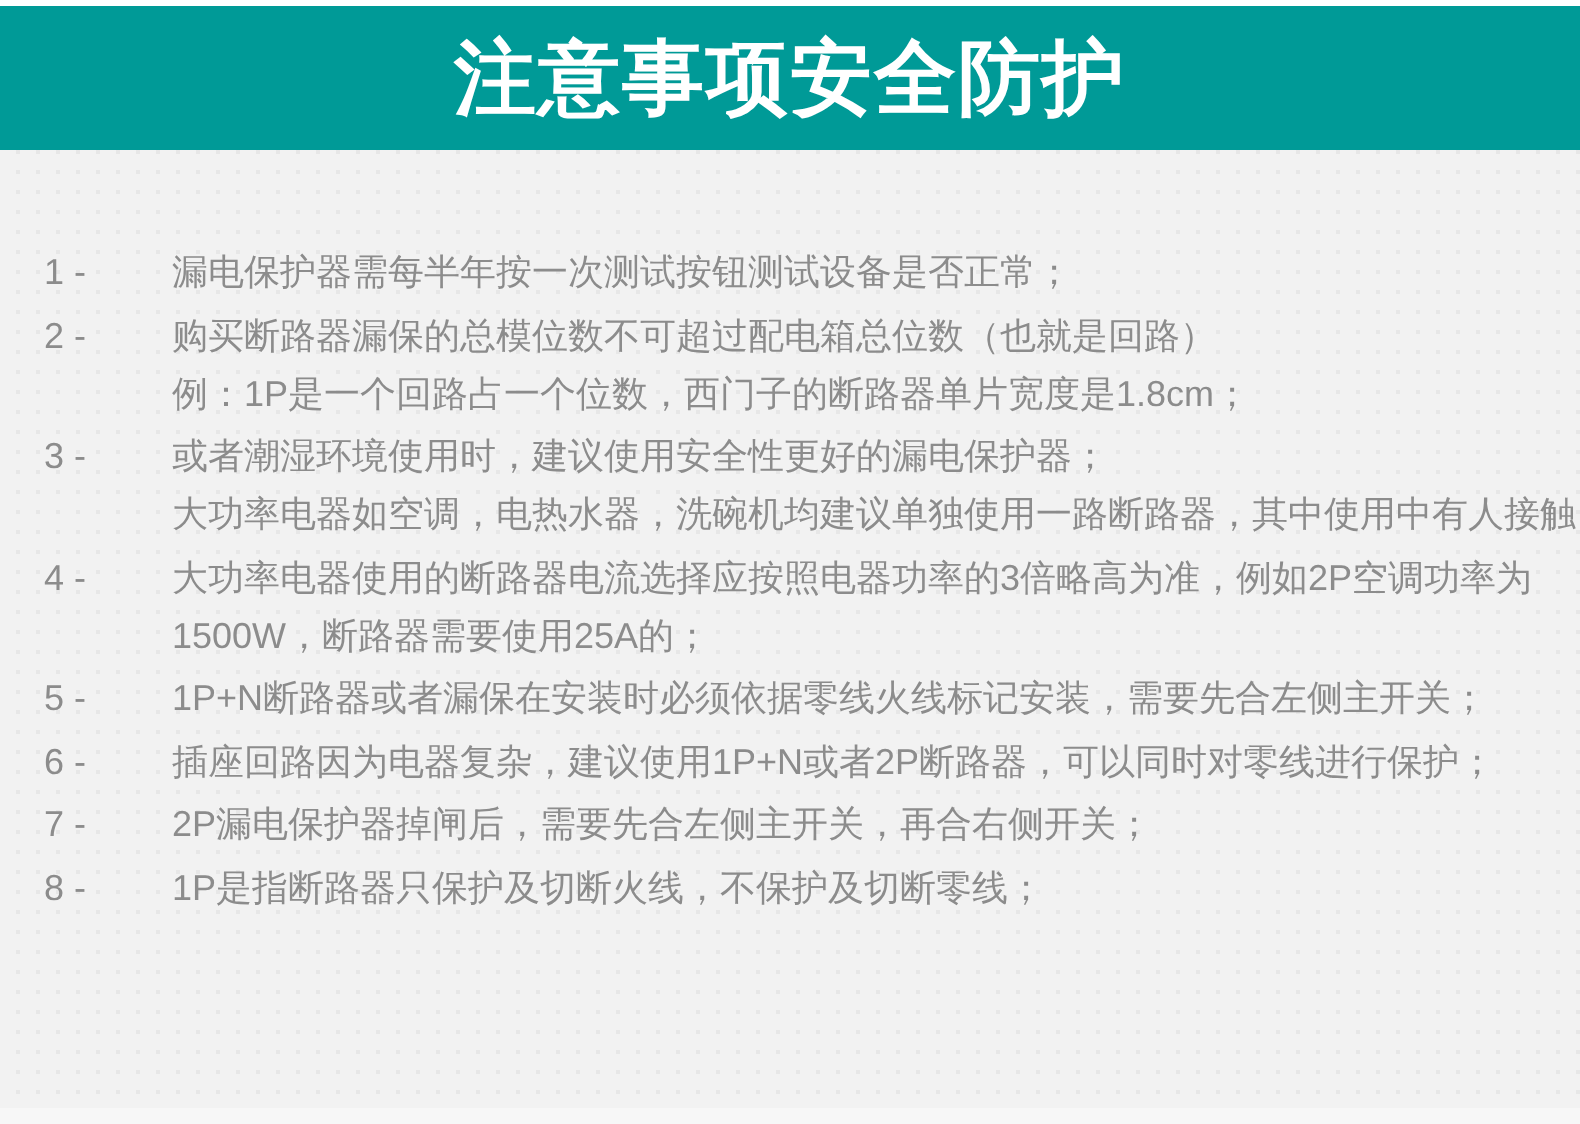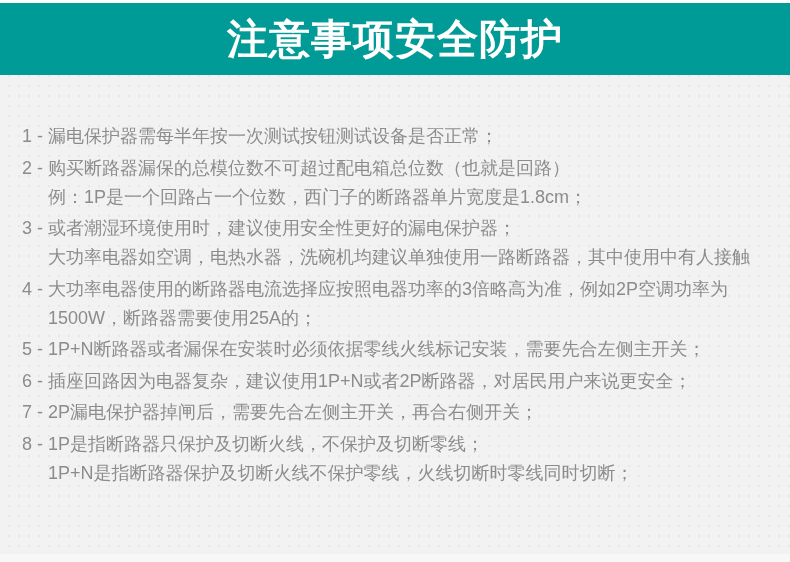--- a/index.html
+++ b/index.html
@@ -59,20 +59,21 @@
     line-height: 29px;
   }
   .item .num {
     position: absolute;
     left: 22px;
     top: 0;
     white-space: nowrap;
   }
   .line {
     white-space: nowrap;
+    margin-left: 38px;
   }
   .footer-strip {
     position: absolute;
     left: 0;
     top: 554px;
     width: 790px;
     height: 8px;
     background: #f7f7f7;
   }
 </style>
@@ -110,31 +111,30 @@
       <div class="line">1500W，断路器需要使用25A的；</div>
     </div>
 
     <div class="item">
       <span class="num">5 -</span>
       <div class="line">1P+N断路器或者漏保在安装时必须依据零线火线标记安装，需要先合左侧主开关；</div>
     </div>
 
     <div class="item">
       <span class="num">6 -</span>
-      <div class="line">插座回路因为电器复杂，建议使用1P+N或者2P断路器，对居民用户来说更安全；</div>
+      <div class="line">插座回路因为电器复杂，建议使用1P+N或者2P断路器，可以同时对零线进行保护；</div>
     </div>
 
     <div class="item">
       <span class="num">7 -</span>
       <div class="line">2P漏电保护器掉闸后，需要先合左侧主开关，再合右侧开关；</div>
     </div>
 
     <div class="item">
       <span class="num">8 -</span>
       <div class="line">1P是指断路器只保护及切断火线，不保护及切断零线；</div>
-      <div class="line">1P+N是指断路器保护及切断火线不保护零线，火线切断时零线同时切断；</div>
     </div>
 
   </main>
 
   <div class="footer-strip"></div>
 
 </div>
 
 </body></html>

